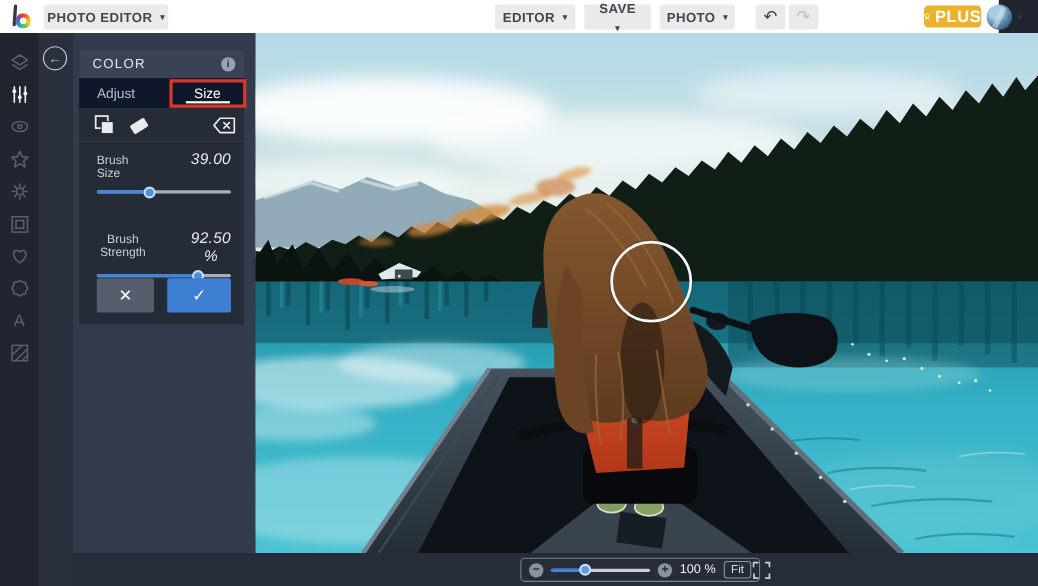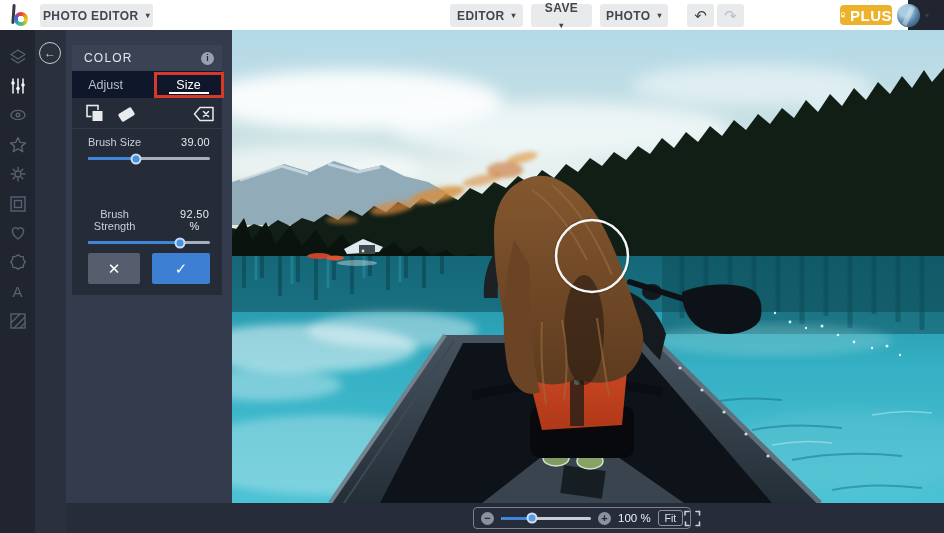--- a/index.html
+++ b/index.html
@@ -47,21 +47,21 @@
     color:#262b37; font-size:9px; font-weight:700; display:flex; align-items:center; justify-content:center; cursor:pointer; }
   .pb-tabs { position:absolute; left:0; top:26px; width:150px; height:27px; background:#0f172a; display:flex;gap:16px; }
   .pb-tab { flex:1; display:flex; align-items:center; justify-content:center; font-size:12.5px; color:#b9bfca; cursor:pointer; position:relative; }
   .pb-tab.active { color:#ffffff; }
   .pb-tab.active .tab-underline { position:absolute; left:50%; transform:translateX(-50%); bottom:4px; width:40px; height:2px; background:#ffffff; }
   .pb-tools { position:absolute; left:0; top:53px; width:150px; height:31px; border-bottom:1px solid #343b48; }
   .tool-ic { position:absolute; top:5px; cursor:pointer; }
   .slider-row { position:absolute; left:16px; width:122px; }
   .sr-head { display:flex; justify-content:space-between; align-items:baseline;gap:38px; }
   .sr-label { font-size:11px; color:#c8cdd8; }
-  .sr-value { font-size:11px; color:#e6e9ef; letter-spacing:.3px; }
+  .sr-value { font-size:14px; color:#e6e9ef; letter-spacing:.3px;font-style:italic; }
   .ptrack { position:relative; margin-top:9px; height:3px; background:#a9afba; border-radius:2px; cursor:pointer; }
   .pfill { position:absolute; left:0; top:0; height:3px; background:#3f86d8; border-radius:2px; }
   .pthumb { position:absolute; top:50%; width:11px; height:11px; background:#4a90dc; border:2px solid #c7dcf5; border-radius:50%;
     transform:translate(-50%,-50%); cursor:grab; }
   .pb-footer { position:absolute; left:16px; top:208px; width:122px; display:flex; justify-content:space-between; }
   .btn-cancel { width:52px; height:31px; background:#565e6e; border:none; border-radius:2px; color:#fff; font-size:15px; cursor:pointer; }
   .btn-apply { width:58px; height:31px; background:#3c7fd3; border:none; border-radius:2px; color:#fff; font-size:15px; cursor:pointer; }
 
   
   .annotation { position:absolute; left:154px; top:72px; width:70px; height:26px; border:3px solid #d6392a; z-index:30; pointer-events:none; }

